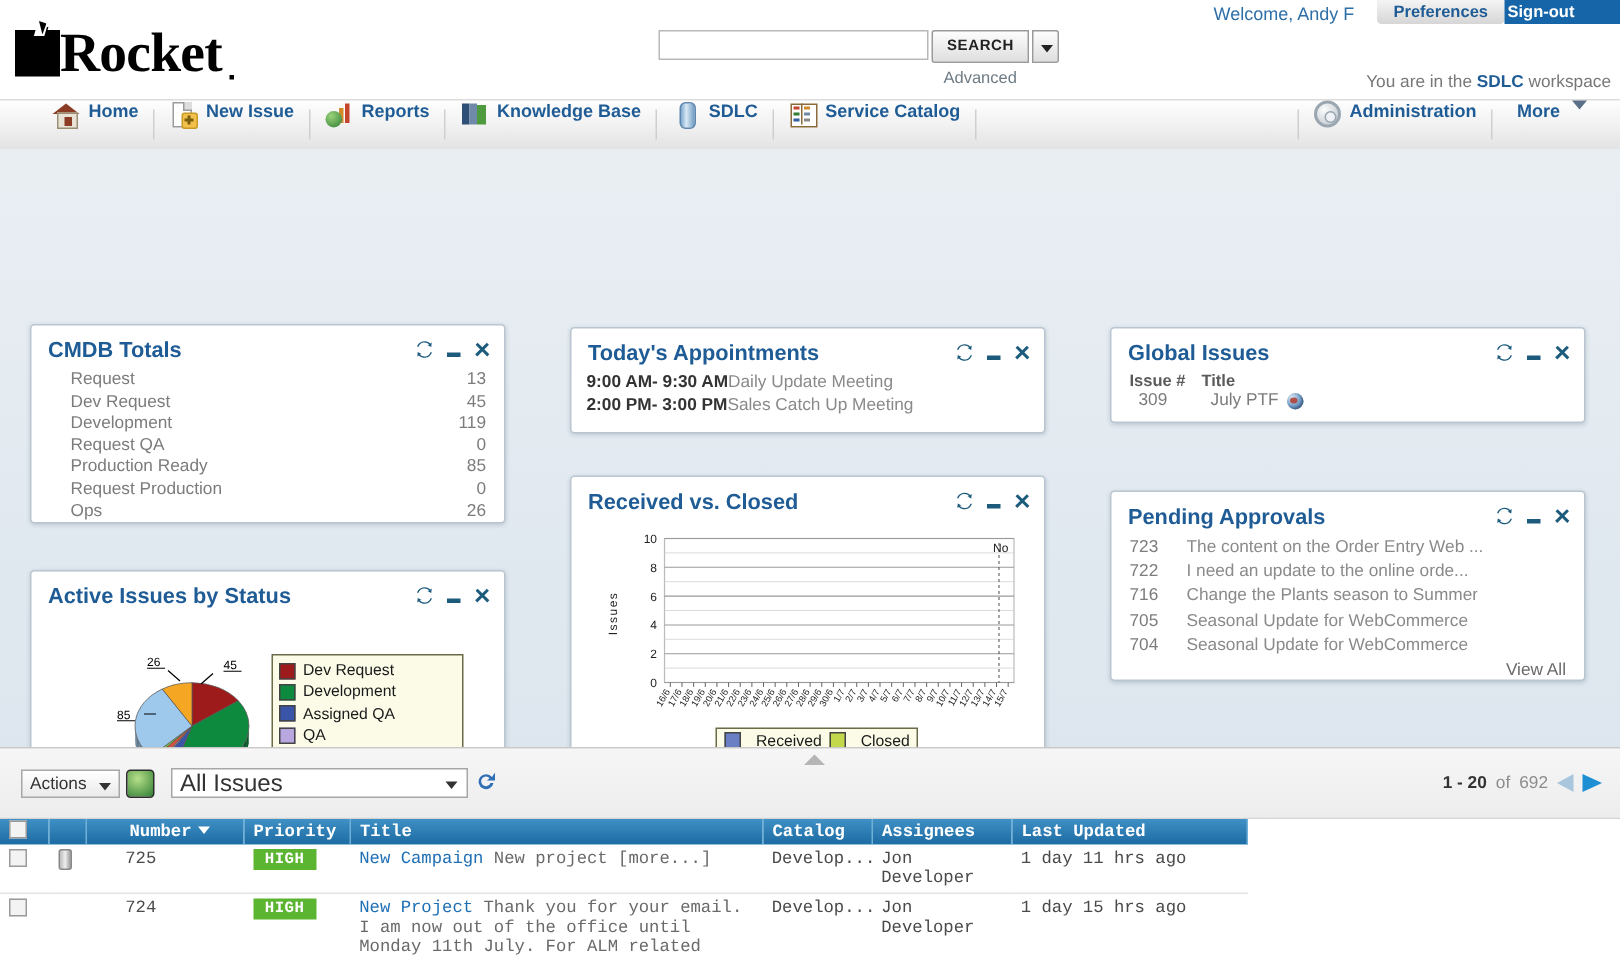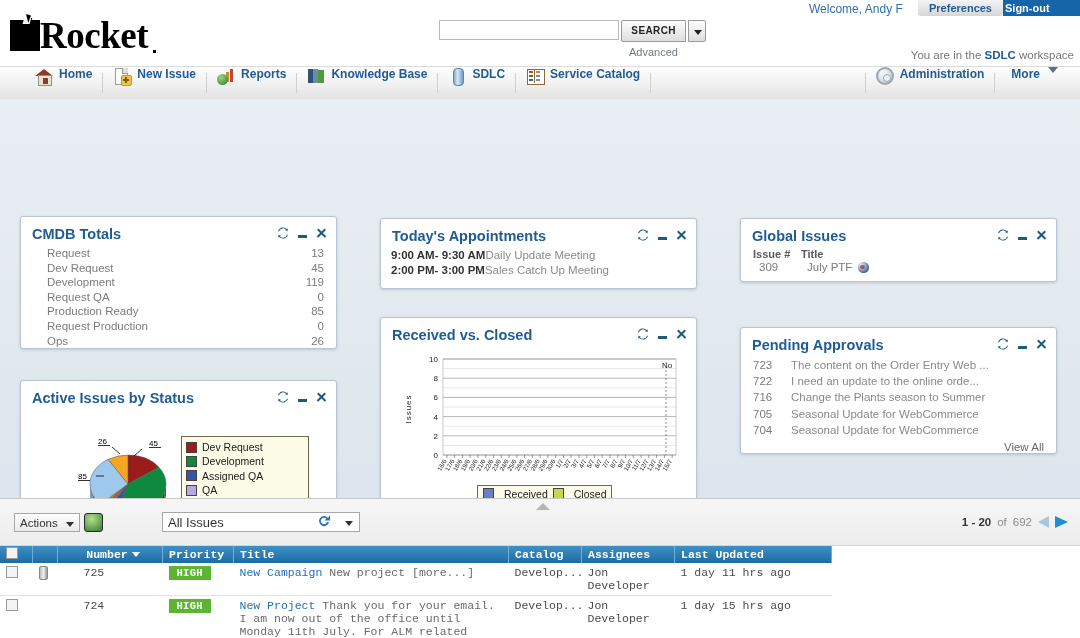--- a/index.html
+++ b/index.html
@@ -194,22 +194,22 @@
   .actions-btn {
     position:absolute; left:14px; top:14px; width:66px; height:19px;
     border:1px solid #a7a7a7; background:linear-gradient(#ffffff,#eaeaea);
     font-size:11.5px; color:#333; line-height:18px; padding-left:5px; box-sizing:border-box; cursor:pointer;
   }
   .actions-btn .car{position:absolute;right:5px;top:8px;width:0;height:0;border-left:4px solid transparent;border-right:4px solid transparent;border-top:5px solid #333;}
   .go-btn { position:absolute; left:84px; top:14px; width:17px; height:17px; border-radius:3px;
     background:radial-gradient(circle at 40% 30%,#b7e08a,#2f7d33); border:1px solid #2b2b2b; cursor:pointer;}
   .filter-sel {
     position:absolute; left:114px; top:13px; width:198px; height:20px;
-    border:1px solid #a7a7a7; background:#fff; font-size:13px; color:#333;
-    line-height:19px; padding-left:5px; box-sizing:border-box; cursor:pointer;margin-left:48px;
+    border:1px solid #a7a7a7; background:#fff; font-size:16px; color:#333;
+    line-height:19px; padding-left:5px; box-sizing:border-box; cursor:pointer;
   }
   .filter-sel .car{position:absolute;right:6px;top:8px;width:0;height:0;border-left:4px solid transparent;border-right:4px solid transparent;border-top:5px solid #333;}
   .refresh-grid { position:absolute; left:317px; top:14px; width:14px; height:16px; cursor:pointer; }
   .pager { position:absolute; right:12px; top:17px; display:flex; align-items:center; gap:6px; font-size:11.5px; color:#8c8c8c; }
   .pager b { color:#333; }
   .arrow-prev { width:0;height:0;border-top:6px solid transparent;border-bottom:6px solid transparent;border-right:11px solid #a9c6dd; cursor:pointer;}
   .arrow-next { width:0;height:0;border-top:6px solid transparent;border-bottom:6px solid transparent;border-left:13px solid #1f8fd4; cursor:pointer;}
 
   table.grid { border-collapse:collapse; width:790px; table-layout:fixed;font-family:Liberation Mono, monospace; }
   table.grid thead th {

